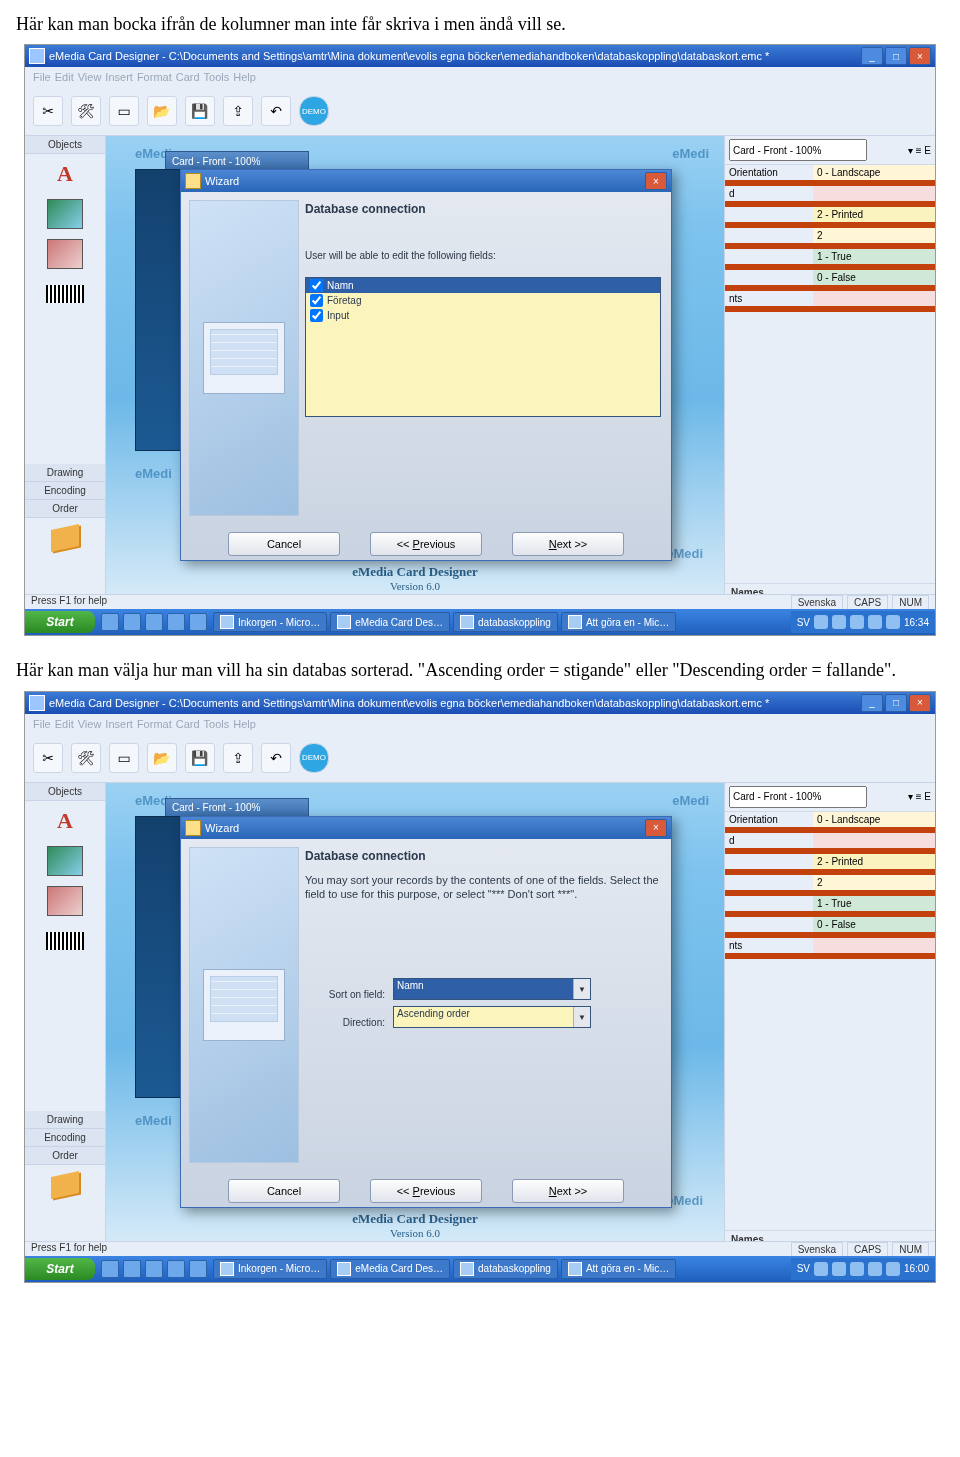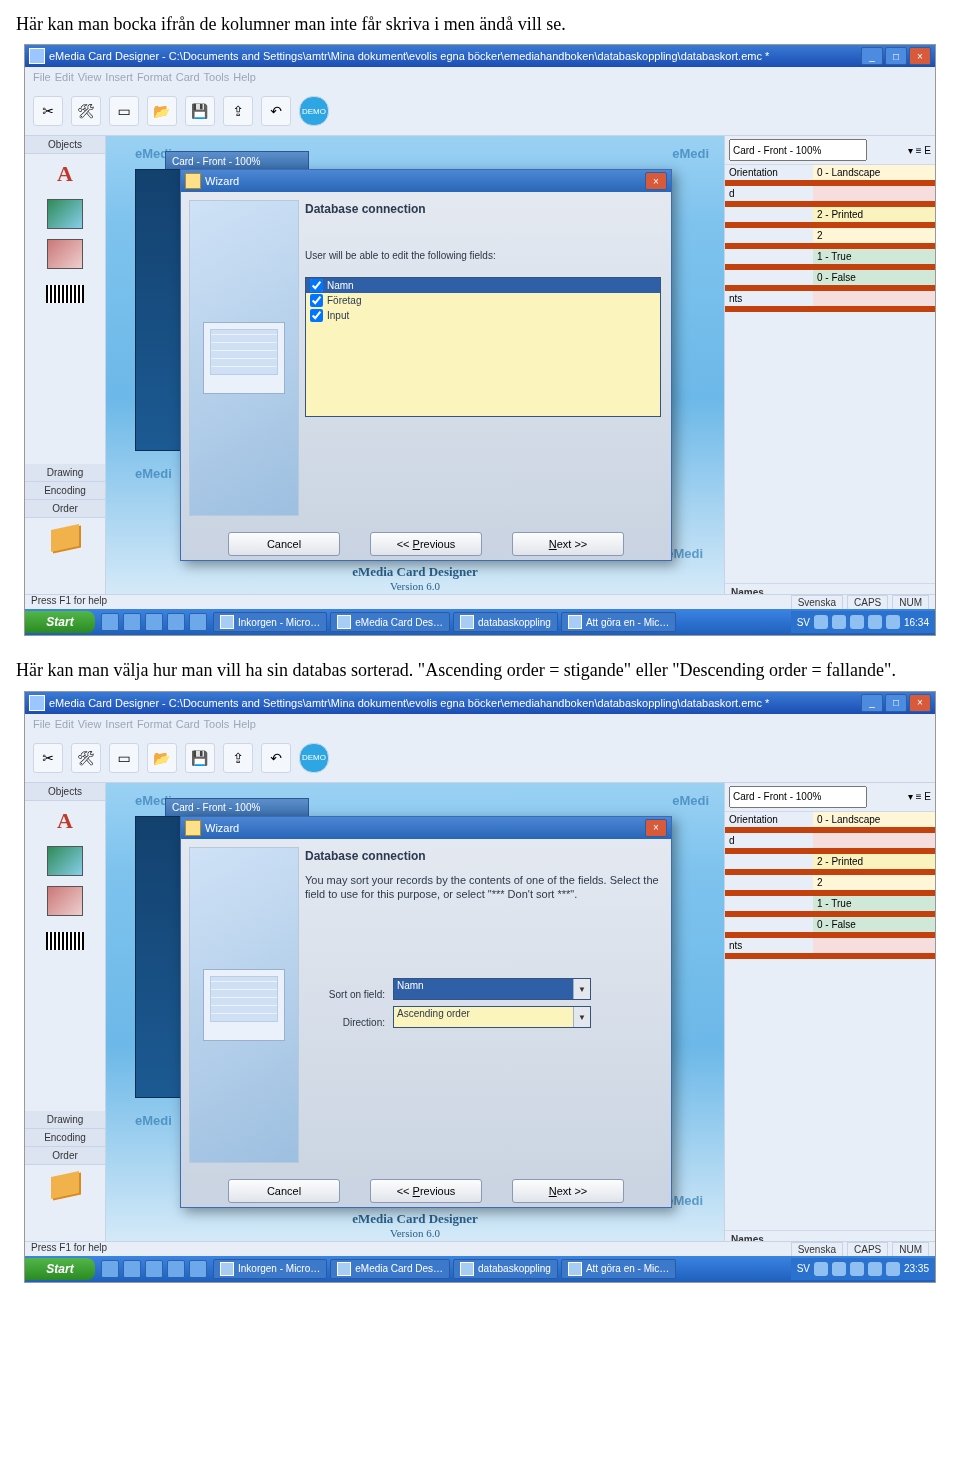--- a/index.html
+++ b/index.html
@@ -475,16 +475,16 @@
         <div class="tico"></div>
         <span>Att göra en - Mic…</span>
       </div>
   <div class="tray">
    <span>SV</span>
    <div class="trayico"></div>
         <div class="trayico"></div>
    <div class="trayico"></div>
         <div class="trayico"></div>
    <div class="trayico"></div>
-   <span>23:35</span>
+   <span>16:00</span>
   </div>
  </div>
 </div>
 
 </body></html>

